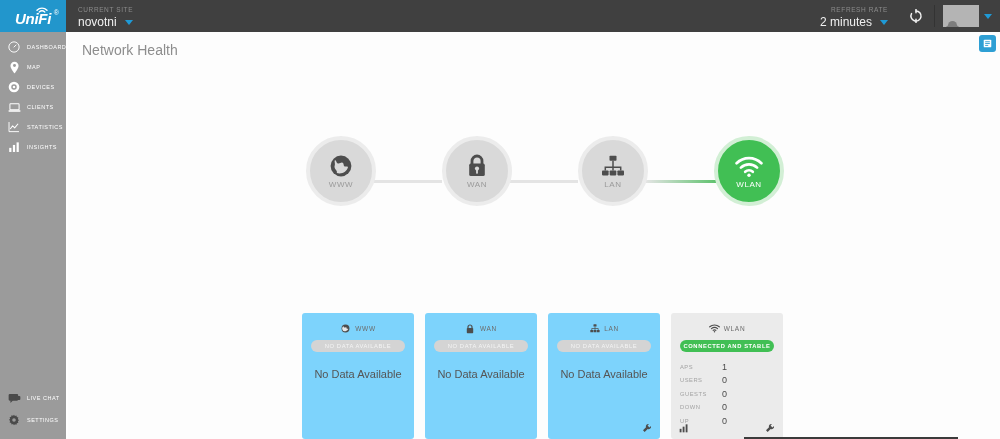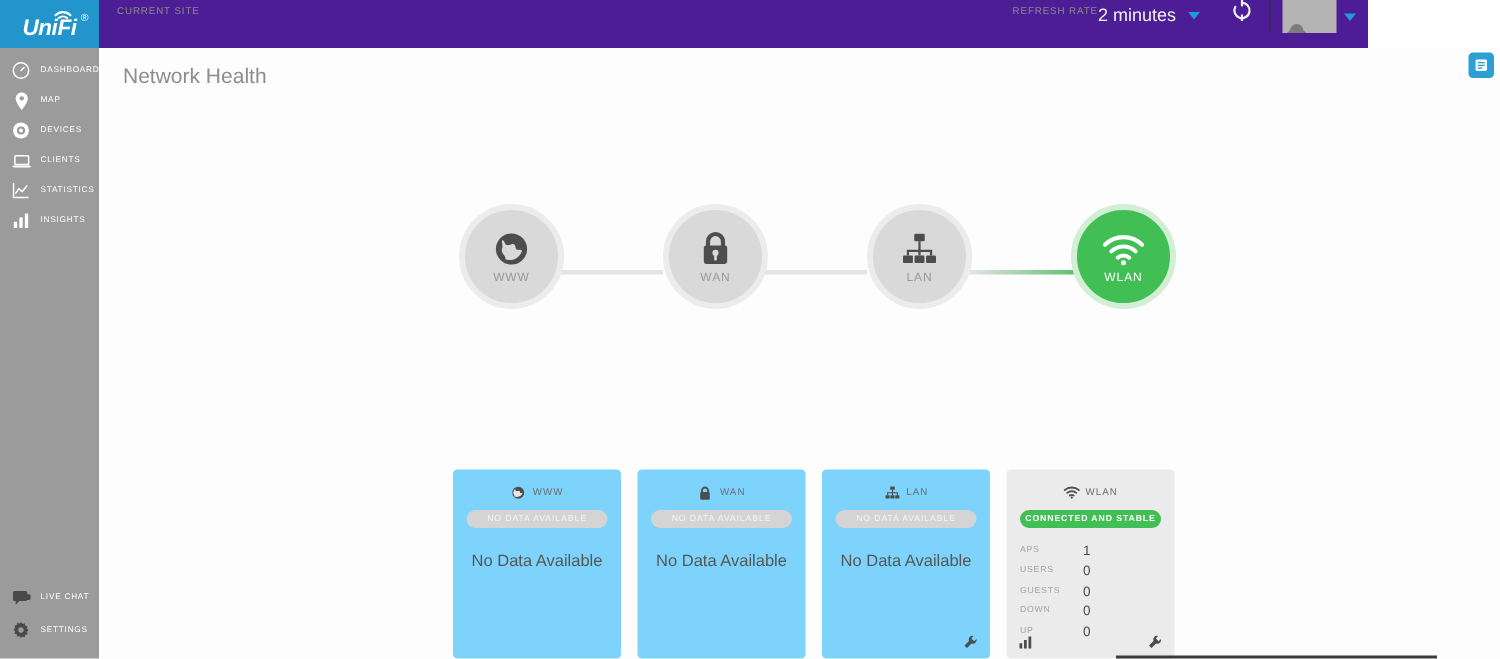--- a/index.html
+++ b/index.html
@@ -6,23 +6,23 @@
   html, body {
     width: 1000px; height: 439px;
     overflow: hidden;
     font-family: "Liberation Sans", sans-serif;
     background: #ffffff;
   }
 
   
   .topbar {
     position: absolute; top: 0; left: 0;
-    width: 912px; height: 32px;
-    background: #4c1d95;
-    display: flex; align-items: flex-start;
+    width: 1000px; height: 32px;
+    background: #404040;
+    display: flex; align-items: center;
     z-index: 40;
   }
   .logo-cell {
     width: 66px; height: 32px;
     background: #2296cc;
     display: flex; align-items: center; justify-content: center;
     position: relative;
   }
   .logo-text {
     color: #ffffff;
@@ -64,21 +64,21 @@
   .caret-down {
     width: 0; height: 0;
     border-left: 4px solid transparent;
     border-right: 4px solid transparent;
     border-top: 5px solid #1f9ad6;
   }
   .tb-spacer { flex: 1; }
 
   .refresh-cell {
     padding: 3px 10px 0 10px;
-    display: flex; flex-direction: row; justify-content: center;
+    display: flex; flex-direction: column; justify-content: center;
     text-align: right;
   }
   .refresh-cell .tb-value-row { justify-content: flex-end; }
 
   .sync-cell {
     display: flex; align-items: center; justify-content: center;
     width: 36px;
   }
   .avatar-cell {
     display: flex; align-items: center; gap: 5px;
@@ -308,20 +308,24 @@
       <svg width="12" height="9" viewBox="0 0 12 9">
         <path d="M1 5.2 A7 7 0 0 1 11 5.2" stroke="#fff" stroke-width="1.4" fill="none" stroke-linecap="round"></path>
         <path d="M3.2 7 A4.2 4.2 0 0 1 8.8 7" stroke="#fff" stroke-width="1.3" fill="none" stroke-linecap="round"></path>
       </svg>
     </span>
     <span class="logo-dot">®</span>
   </div>
 
   <div class="site-cell">
     <div class="tb-label">CURRENT SITE</div>
+    <div class="tb-value-row">
+      <div class="tb-value">novotni</div>
+      <span class="caret-down"></span>
+    </div>
   </div>
 
   <div class="tb-spacer"></div>
 
   <div class="refresh-cell">
     <div class="tb-label">REFRESH RATE</div>
     <div class="tb-value-row">
       <div class="tb-value">2 minutes</div>
       <span class="caret-down"></span>
     </div>

